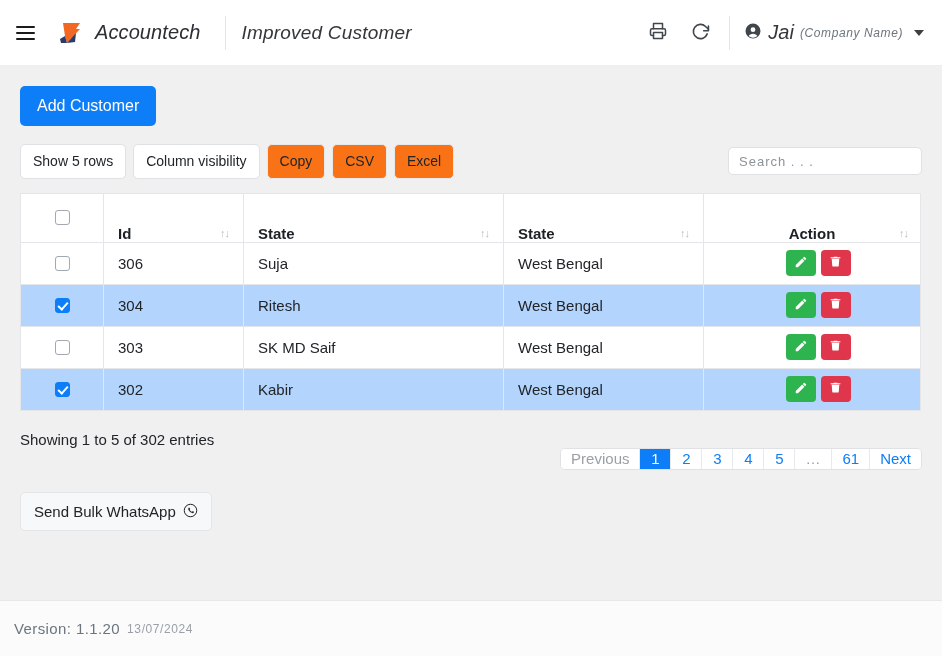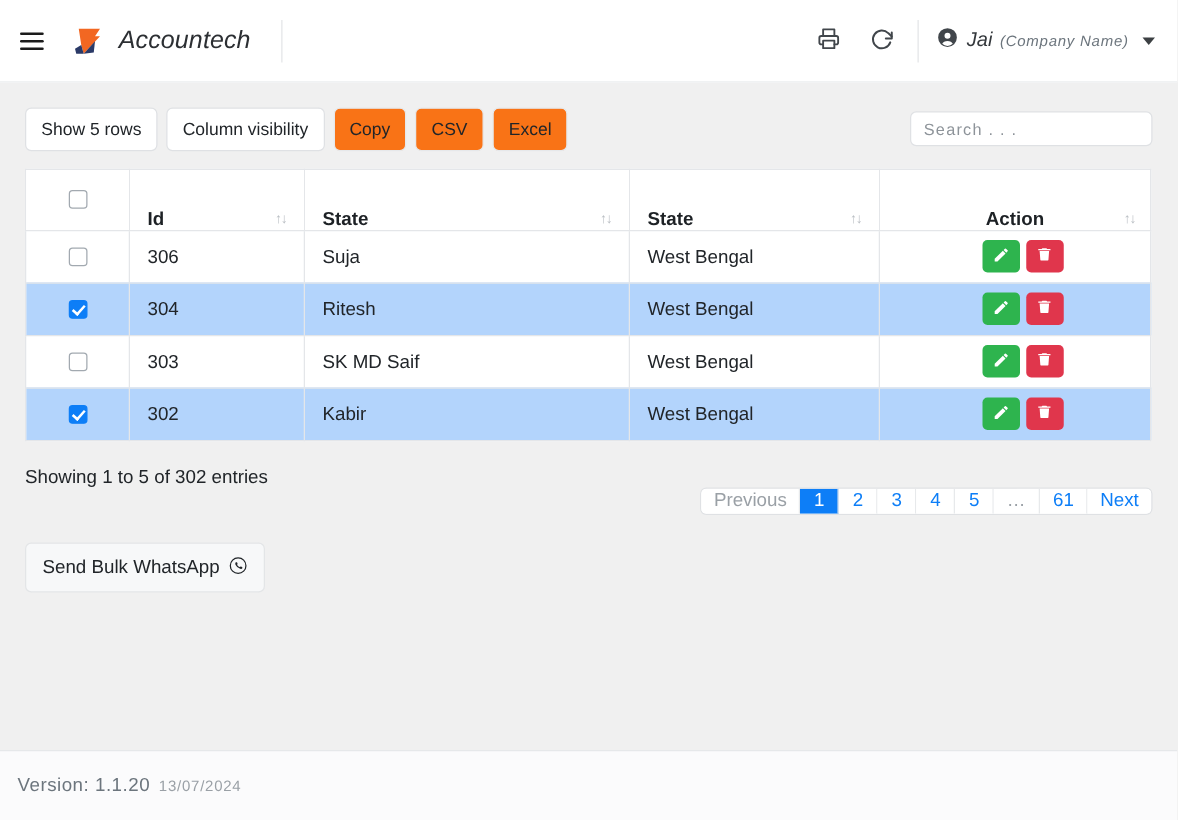--- a/index.html
+++ b/index.html
@@ -38,21 +38,21 @@
   .page-title { font-size: 19px; color: #33373b; letter-spacing: .2px; }
 
   .nav-right { margin-left: auto; display: flex; align-items: center; gap: 4px; }
   .icon-btn {
     width: 38px; height: 38px; border: 0; background: transparent;
     display: flex; align-items: center; justify-content: center;
     cursor: pointer; color: #41464b; padding: 0;
   }
   .nav-sep { width: 1px; height: 34px; background: #e3e5e8; margin: 0 10px 0 6px; }
   .user-menu { display: flex; align-items: center; gap: 6px; cursor: pointer; padding-right: 4px; }
-  .user-name { font-size: 16px; color: #34383c; }
+  .user-name { font-size: 20px; color: #34383c; }
   .company-name { font-size: 12px; color: #6c757d; letter-spacing: .6px; }
   .caret { width: 0; height: 0; border-left: 5px solid transparent; border-right: 5px solid transparent;
            border-top: 6px solid #3c4043; margin-left: 5px; }
 
   
   .content { flex: 1 1 auto; padding: 20px 20px 0 20px; overflow: hidden; }
 
   .btn-add {
     display: inline-block;
     background: #0d7ef7; color: #fff; border: 0; border-radius: 5px;
@@ -174,20 +174,21 @@
           <path d="M7 5 L24 5 L20 11 L12 11 L24 11 L11 25 L9 18 Z" fill="#f26722"></path>
           <path d="M9 18 L11 25 L5 25 L4 21 Z" fill="#2b3a67"></path>
           <path d="M11 25 L20 15 L19 24 Z" fill="#2b3a67"></path>
         </svg>
       </span>
       <span class="brand-name">Accountech</span>
     </div>
 
     <div class="nav-divider"></div>
 
+    <div class="page-title">Improved Customer</div>
 
     <div class="nav-right">
 
       <button class="icon-btn">
         <span>
           <svg width="18" height="18" viewBox="0 0 24 24" fill="none" stroke="#41464b" stroke-width="2" stroke-linecap="round" stroke-linejoin="round">
             <polyline points="6 9 6 2 18 2 18 9"></polyline>
             <path d="M6 18H4a2 2 0 0 1-2-2v-5a2 2 0 0 1 2-2h16a2 2 0 0 1 2 2v5a2 2 0 0 1-2 2h-2"></path>
             <rect x="6" y="14" width="12" height="8"></rect>
           </svg>
@@ -214,20 +215,21 @@
         <span class="user-name">Jai</span>
         <span class="company-name">(Company Name)</span>
         <span class="caret"></span>
       </div>
 
     </div>
   </div>
 
   <div class="content">
 
+    <button class="btn-add">Add Customer</button>
 
     <div class="table-tools">
       <div class="tool-group">
         <button class="btn-tool">Show 5 rows</button>
         <button class="btn-tool">Column visibility</button>
         <button class="btn-tool grey">Copy</button>
         <button class="btn-tool grey">CSV</button>
         <button class="btn-tool grey">Excel</button>
       </div>
       <div class="search-wrap">

